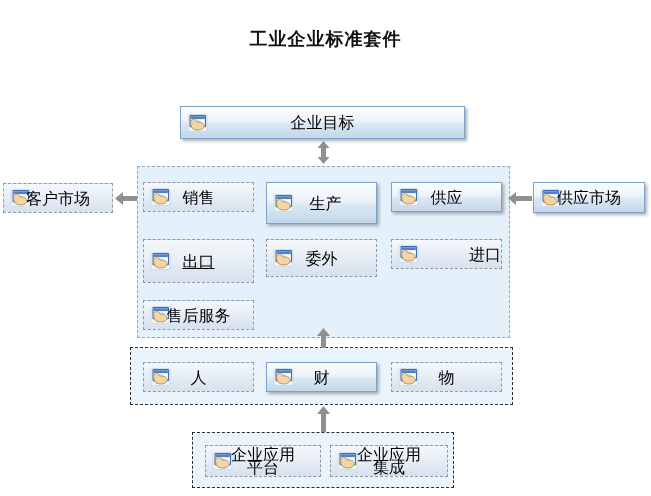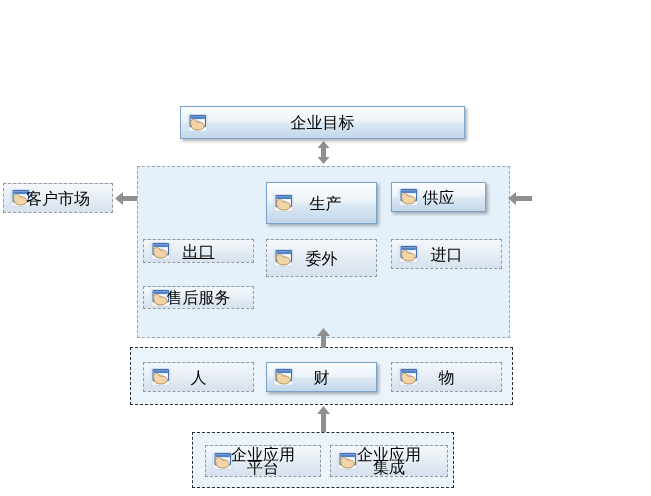--- a/index.html
+++ b/index.html
@@ -47,20 +47,21 @@
       <symbol id="form-icon" viewBox="0 0 16 14">
         <rect x="0.6" y="0.4" width="14.8" height="13.2" rx="1.4" fill="#eef3f8" stroke="#c3d1df" stroke-width="0.5"></rect>
         <rect x="2.2" y="1.3" width="12" height="8.6" rx="0.4" fill="#ffffff" stroke="#3f6db0" stroke-width="0.9"></rect>
         <rect x="2.7" y="1.8" width="11" height="2.2" fill="#4f81c7"></rect>
         <rect x="3.4" y="5" width="6.4" height="4" fill="#cfe0f2"></rect>
         <path d="M2.6 7.2 C2.2 6.6 2.5 5.9 3.1 5.3 L4.4 4.2 C5 3.7 5.8 3.8 6.2 4.3 L7.8 6.3 C9.9 5.9 12.4 6.6 13 8.3 C13.7 10.3 11.9 12.1 8.9 12.4 C6.2 12.7 3.8 11.6 3.2 9.9 Z" fill="#f2d4a7" stroke="#b08c52" stroke-width="0.7"></path>
       </symbol>
     </defs>
   </svg>
 
+  <h1 class="title">工业企业标准套件</h1>
 
   <div class="container container-blue" style="left:137px;top:166px;width:373px;height:172px;"></div>
   <div class="container container-black" style="left:130px;top:347px;width:383px;height:58px;"></div>
   <div class="container container-black" style="left:192px;top:432px;width:262px;height:56px;"></div>
 
   <svg class="arr" style="left:317px;top:141px;" width="13" height="23">
     <polygon points="6.5,0 12.5,7 9,7 9,16 12.5,16 6.5,23 0.5,16 4,16 4,7 0.5,7" fill="#8f8f8f"></polygon>
   </svg>
   <svg class="arr" style="left:115px;top:192px;" width="22" height="13">
     <polygon points="0,6.5 8,0 8,4 22,4 22,9 8,9 8,13" fill="#8f8f8f"></polygon>
@@ -81,54 +82,66 @@
       </svg>
     <span class="lbl">企业目标</span>
   </div>
 
   <div class="box dashedbox" style="left:3px;top:183px;width:110px;height:30px;">
     <svg class="icon" width="21" height="18">
         <use href="#form-icon"></use>
       </svg>
     <span class="lbl">客户市场</span>
   </div>
+  <div class="box solid" style="left:533px;top:182px;width:112px;height:31px;">
+    <svg class="icon" width="21" height="18">
+        <use href="#form-icon"></use>
+      </svg>
+    <span class="lbl">供应市场</span>
+  </div>
 
+  <div class="box dashedbox" style="left:143px;top:182px;width:111px;height:30px;">
+    <svg class="icon" width="21" height="18">
+        <use href="#form-icon"></use>
+      </svg>
+    <span class="lbl">销售</span>
+  </div>
   <div class="box solid" style="left:266px;top:182px;width:111px;height:42px;padding-left:8px;">
     <svg class="icon" width="21" height="18">
         <use href="#form-icon"></use>
       </svg>
     <span class="lbl">生产</span>
   </div>
-  <div class="box solid" style="left:391px;top:182px;width:95px;height:30px;">
+  <div class="box solid" style="left:391px;top:182px;width:111px;height:30px;">
     <svg class="icon" width="21" height="18">
         <use href="#form-icon"></use>
       </svg>
     <span class="lbl">供应</span>
   </div>
 
-  <div class="box dashedbox" style="left:143px;top:239px;width:111px;height:24px;text-decoration:underline;">
+  <div class="box dashedbox" style="left:143px;top:239px;width:111px;height:44px;text-decoration:underline;">
     <svg class="icon" width="21" height="18">
         <use href="#form-icon"></use>
       </svg>
     <span class="lbl">出口</span>
   </div>
   <div class="box dashedbox" style="left:266px;top:239px;width:111px;height:38px;">
     <svg class="icon" width="21" height="18">
         <use href="#form-icon"></use>
       </svg>
     <span class="lbl">委外</span>
   </div>
-  <div class="box dashedbox" style="left:391px;top:239px;width:111px;height:30px;">
+  <div class="box dashedbox" style="left:391px;top:239px;width:111px;height:30px;justify-content:flex-end;">
     <svg class="icon" width="21" height="18">
         <use href="#form-icon"></use>
       </svg>
     <span class="lbl">进口</span>
   </div>
 
-  <div class="box dashedbox" style="left:143px;top:286px;width:111px;height:23px;">
+  <div class="box dashedbox" style="left:143px;top:300px;width:111px;height:30px;">
     <svg class="icon" width="21" height="18">
         <use href="#form-icon"></use>
       </svg>
     <span class="lbl">售后服务</span>
   </div>
 
   <div class="box dashedbox" style="left:143px;top:362px;width:111px;height:30px;">
     <svg class="icon" width="21" height="18">
         <use href="#form-icon"></use>
       </svg>

